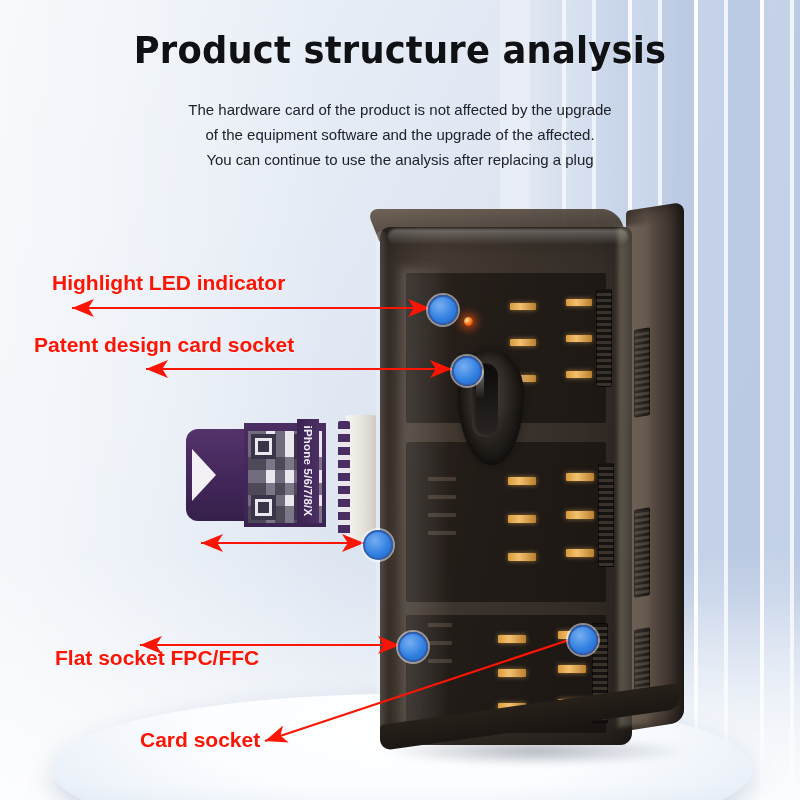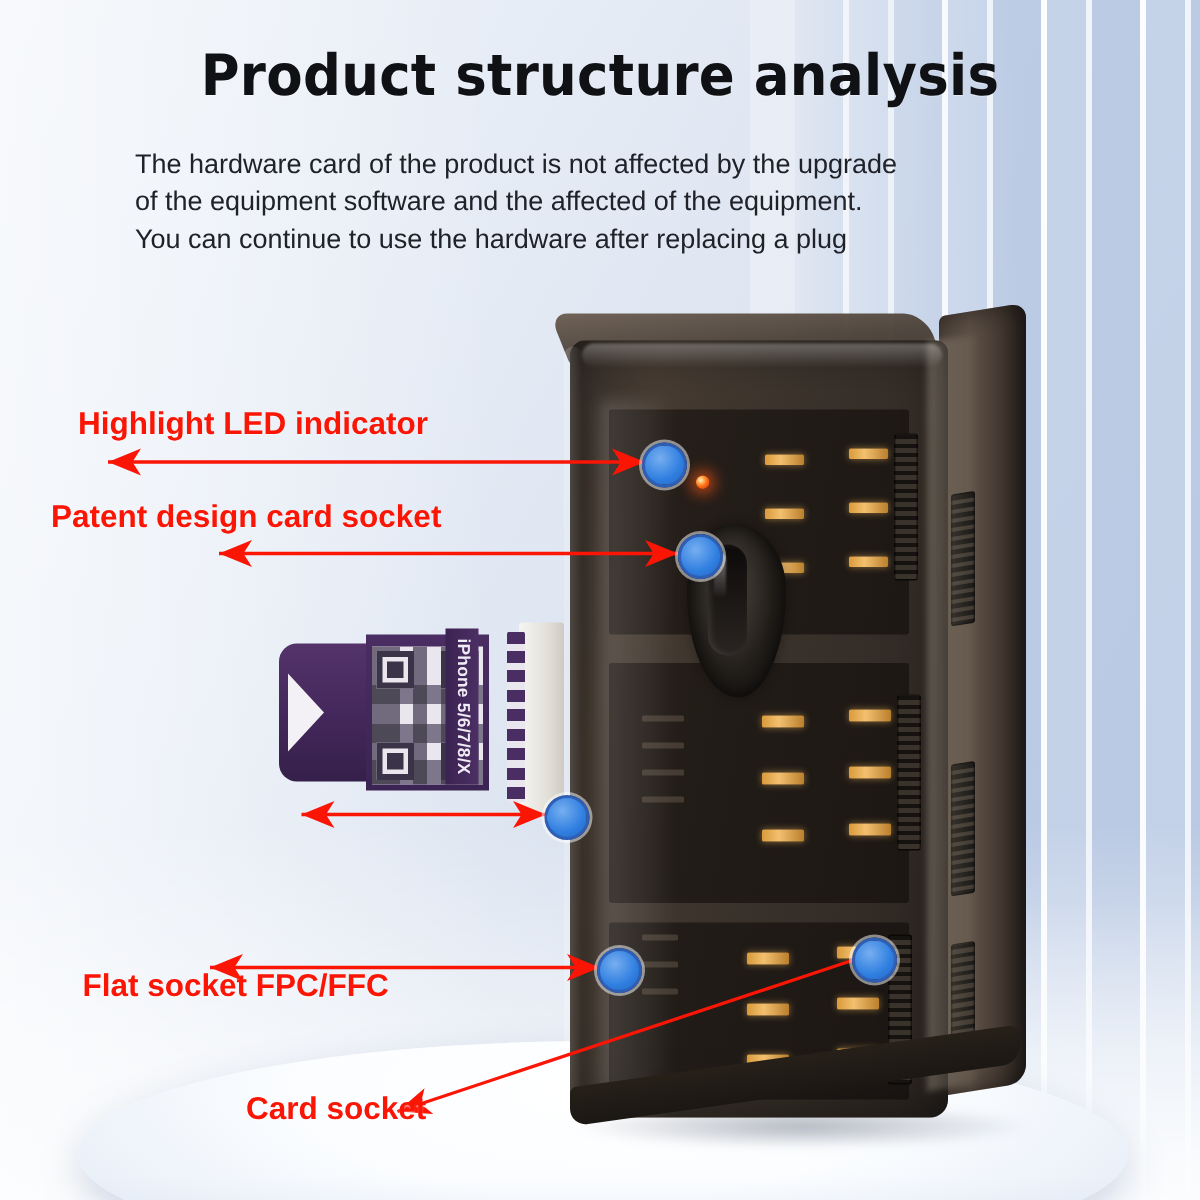--- a/index.html
+++ b/index.html
@@ -46,23 +46,23 @@
   
   .title{
     position:absolute;left:0;right:0;top:28px;text-align:center;
     font-family:"DejaVu Sans", sans-serif;
     font-weight:bold;font-size:38px;letter-spacing:.2px;
     color:#101114;
     transform:scaleX(.93);
     text-shadow:0 1px 0 rgba(255,255,255,.35);
   }
   .subtitle{
-    position:absolute;left:90px;width:620px;top:97px;
+    position:absolute;left:90px;width:620px;top:97px;text-align:center;
     font-family:"Liberation Sans", sans-serif;
-    font-size:18px;line-height:25px;color:#20222a;
+    font-size:15px;line-height:25px;color:#20222a;
   }
   .subtitle div{white-space:nowrap;}
 
   
   .pedestal{
     position:absolute;left:52px;top:694px;width:700px;height:150px;
     border-radius:50%;
     background:radial-gradient(ellipse at 50% 22%,#ffffff 0%,#fbfdff 42%,#eef3fa 70%,#dfe8f4 100%);
     box-shadow:0 10px 26px rgba(120,140,175,.30);
   }
@@ -244,22 +244,22 @@
   <div class="wallshadow"></div>
   <div class="bg-floorlight"></div>
 
   <div class="pedestal"></div>
   <div class="pedestal-rim"></div>
   <div class="contact-shadow"></div>
 
   <div class="title">Product structure analysis</div>
   <div class="subtitle">
     <div>The hardware card of the product is not affected by the upgrade</div>
-    <div>of the equipment software and the affected of the equipment.</div>
-    <div>You can continue to use the hardware after replacing a plug</div>
+    <div>of the equipment software and the upgrade of the affected.</div>
+    <div>You can continue to use the analysis after replacing a plug</div>
   </div>
 
   <div class="device">
     <div class="dev-side">
       <div class="conn" style="left:8px;top:120px;width:14px;height:86px;"></div>
       <div class="conn" style="left:8px;top:300px;width:14px;height:86px;"></div>
       <div class="conn" style="left:8px;top:420px;width:14px;height:70px;"></div>
     </div>
     <div class="dev-top"></div>
     <div class="dev-front">
@@ -355,15 +355,15 @@
 
   <div class="marker" style="left:428px;top:295px;"></div>
   <div class="marker" style="left:452px;top:356px;"></div>
   <div class="marker" style="left:363px;top:530px;"></div>
   <div class="marker" style="left:398px;top:632px;"></div>
   <div class="marker" style="left:568px;top:625px;"></div>
 
   <div class="lbl" style="left:52px;top:271px;">Highlight LED indicator</div>
   <div class="lbl" style="left:34px;top:333px;">Patent design card socket</div>
   <div class="lbl" style="left:55px;top:646px;">Flat socket FPC/FFC</div>
-  <div class="lbl" style="left:140px;top:728px;margin-left:24px;">Card socket</div>
+  <div class="lbl" style="left:140px;top:728px;">Card socket</div>
 
 </div>
 
 </body></html>

